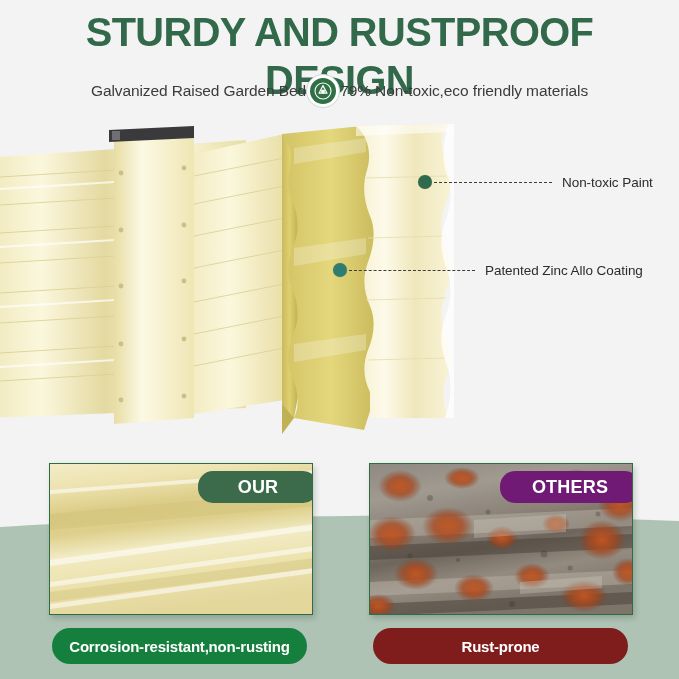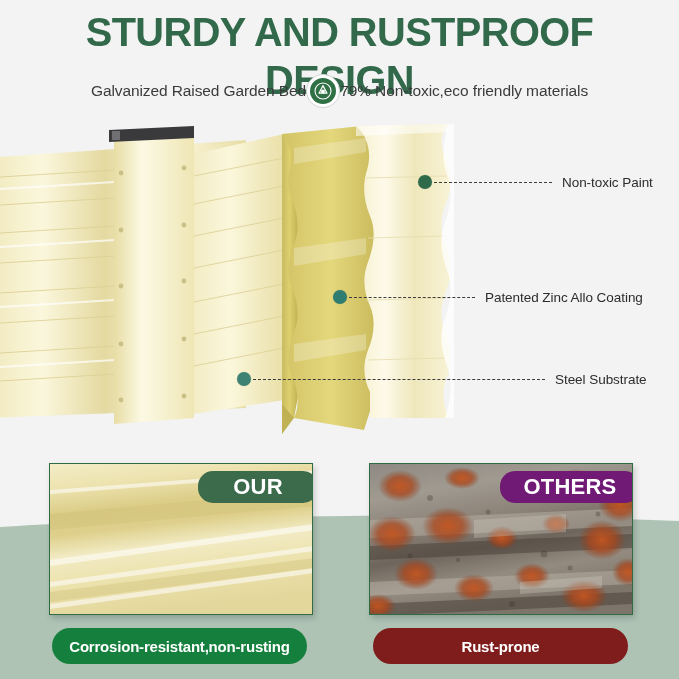--- a/index.html
+++ b/index.html
@@ -78,21 +78,21 @@
     border:1.5px solid #2f6b43;
     box-sizing:border-box;
     overflow:hidden;
     box-shadow:2px 3px 6px rgba(0,0,0,0.18);
   }
   .card-img{position:absolute;inset:0;}
   .pill-badge{
     position:absolute;top:8px;
     height:30px;border-radius:15px;
     display:flex;align-items:center;justify-content:center;
-    color:#ffffff;font-size:22px;font-weight:bold;
+    color:#ffffff;font-size:18px;font-weight:bold;
     letter-spacing:0.2px;
     padding:16px 16px;
     box-sizing:border-box;
   }
   .caption-pill{
     position:absolute;height:36px;border-radius:18px;
     display:flex;align-items:center;justify-content:center;
     color:#ffffff;font-size:15px;font-weight:bold;
     letter-spacing:-0.2px;
   }
@@ -280,31 +280,26 @@
       </g>
     </svg>
   </div>
 
   <div class="callout" style="left:418px;top:174px;">
     <span class="dot" style="background:#2f6b4a;"></span>
     <span class="dash" style="width:118px;"></span>
     <span class="callout-label">Non-toxic Paint</span>
   </div>
 
-  <div class="callout" style="left:333px;top:289px;">
+  <div class="callout" style="left:333px;top:262px;">
     <span class="dot" style="background:#2f7d70;"></span>
     <span class="dash" style="width:126px;"></span>
     <span class="callout-label">Patented Zinc Allo Coating</span>
   </div>
 
-  <div class="callout" style="left:237px;top:371px;">
-    <span class="dot" style="background:#3d8272;"></span>
-    <span class="dash" style="width:292px;"></span>
-    <span class="callout-label">Steel Substrate</span>
-  </div>
 
   <div class="band">
     <svg width="679" height="174" viewBox="0 0 679 174" preserveAspectRatio="none">
       <path d="M0,22 C170,12 420,6 679,16 L679,174 L0,174 Z" fill="#aec3b4"></path>
     </svg>
   </div>
 
   <div class="card" style="left:49px;top:463px;width:264px;height:152px;">
     <div class="card-img">
       <svg width="264" height="152" viewBox="0 0 264 152" preserveAspectRatio="none">

